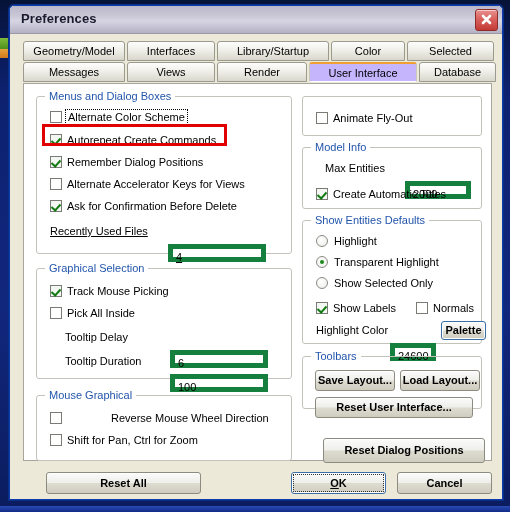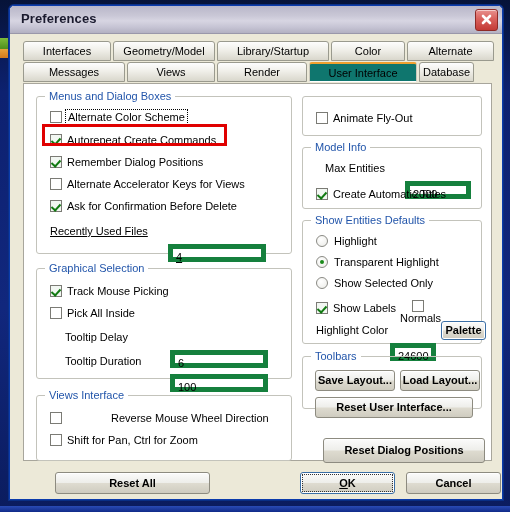--- a/index.html
+++ b/index.html
@@ -61,21 +61,21 @@
     background:linear-gradient(to bottom,#fdfdfd 0%,#f0efe9 45%,#d9d7cc 100%);
     border:1px solid #9a9a8e;
     border-radius:3px 3px 0 0;
     margin-right:2px;
     font-size:11px;
     box-sizing:border-box;
     cursor:pointer;
     color:#000;
   }
   .tab.active{
-    background:#0f766e;
+    background:#c4b5fd;
     border-top:2px solid #f0a030;
     border-left:1px solid #c9c7bb;
     border-right:1px solid #c9c7bb;
     border-bottom:1px solid #ffffff;
     line-height:18px;
     position:relative;z-index:3;
   }
 
   
   #page{
@@ -143,21 +143,21 @@
     outline:1px dotted #333;
   }
 
   
   #redbox{
     position:absolute;border:3px solid #e00000;box-sizing:border-box;
     pointer-events:none;
   }
 
   
-  #footer{position:absolute;left:13px;top:432px;width:440px;height:35px;padding-left:12px;}
+  #footer{position:absolute;left:4px;top:432px;width:440px;height:35px;padding-left:12px;}
 </style>
 </head>
 <body>
 
 <div id="desktop">
   <div id="desk-icon"></div>
   <div id="taskbar"></div>
 </div>
 
 <div id="dialog">
@@ -168,32 +168,32 @@
       <svg width="13" height="13" viewBox="0 0 13 13" aria-hidden="true">
         <path d="M3 3 L10 10 M10 3 L3 10" stroke="#ffffff" stroke-width="2.6" stroke-linecap="round"></path>
       </svg>
     </div>
   </div>
 
   <div id="body">
 
     <div id="tabs">
       <div class="tabrow">
+        <div class="tab" style="width:102px">Geometry/Model</div>
         <div class="tab" style="width:88px">Interfaces</div>
-        <div class="tab" style="width:102px">Geometry/Model</div>
         <div class="tab" style="width:112px">Library/Startup</div>
         <div class="tab" style="width:74px">Color</div>
-        <div class="tab" style="width:87px">Alternate</div>
+        <div class="tab" style="width:87px">Selected</div>
       </div>
       <div class="tabrow">
         <div class="tab" style="width:102px">Messages</div>
         <div class="tab" style="width:88px">Views</div>
         <div class="tab" style="width:90px">Render</div>
         <div class="tab active" style="width:108px">User Interface</div>
-        <div class="tab" style="width:55px">Database</div>
+        <div class="tab" style="width:77px">Database</div>
       </div>
     </div>
 
     <div id="page">
 
       <div class="group" style="left:12px;top:12px;width:256px;height:158px;">
         <div class="glabel">Menus and Dialog Boxes</div>
 
         <div class="row" style="left:13px;top:12px;">
           <span class="cb"></span>
@@ -242,21 +242,21 @@
           <span class="lbl" style="width:105px">Tooltip Delay</span>
           <span class="tf" style="width:98px">6</span>
         </div>
         <div class="row" style="left:28px;top:84px;">
           <span class="lbl" style="width:105px">Tooltip Duration</span>
           <span class="tf" style="width:98px">100</span>
         </div>
       </div>
 
       <div class="group" style="left:12px;top:311px;width:256px;height:66px;">
-        <div class="glabel">Views Interface</div>
+        <div class="glabel">Mouse Graphical</div>
 
         <div class="row" style="left:13px;top:14px;gap:44px;">
           <span class="cb"></span>
           <span class="lbl">Reverse Mouse Wheel Direction</span>
         </div>
         <div class="row" style="left:13px;top:36px;">
           <span class="cb"></span>
           <span class="lbl">Shift for Pan, Ctrl for Zoom</span>
         </div>
       </div>
@@ -293,21 +293,21 @@
         </div>
         <div class="row" style="left:13px;top:54px;">
           <span class="rb"></span>
           <span class="lbl">Show Selected Only</span>
         </div>
 
         <div class="row" style="left:13px;top:79px;">
           <span class="cb checked"></span>
           <span class="lbl">Show Labels</span>
         </div>
-        <div class="row" style="left:97px;top:79px;flex-direction:column;">
+        <div class="row" style="left:113px;top:79px;">
           <span class="cb"></span>
           <span class="lbl">Normals</span>
         </div>
 
         <div class="row" style="left:13px;top:101px;">
           <span class="lbl" style="width:74px">Highlight Color</span>
           <span class="tf" style="width:46px">24600</span>
           <span class="btn def" style="width:45px;height:19px;line-height:17px;margin-left:5px;">Palette</span>
         </div>
       </div>

